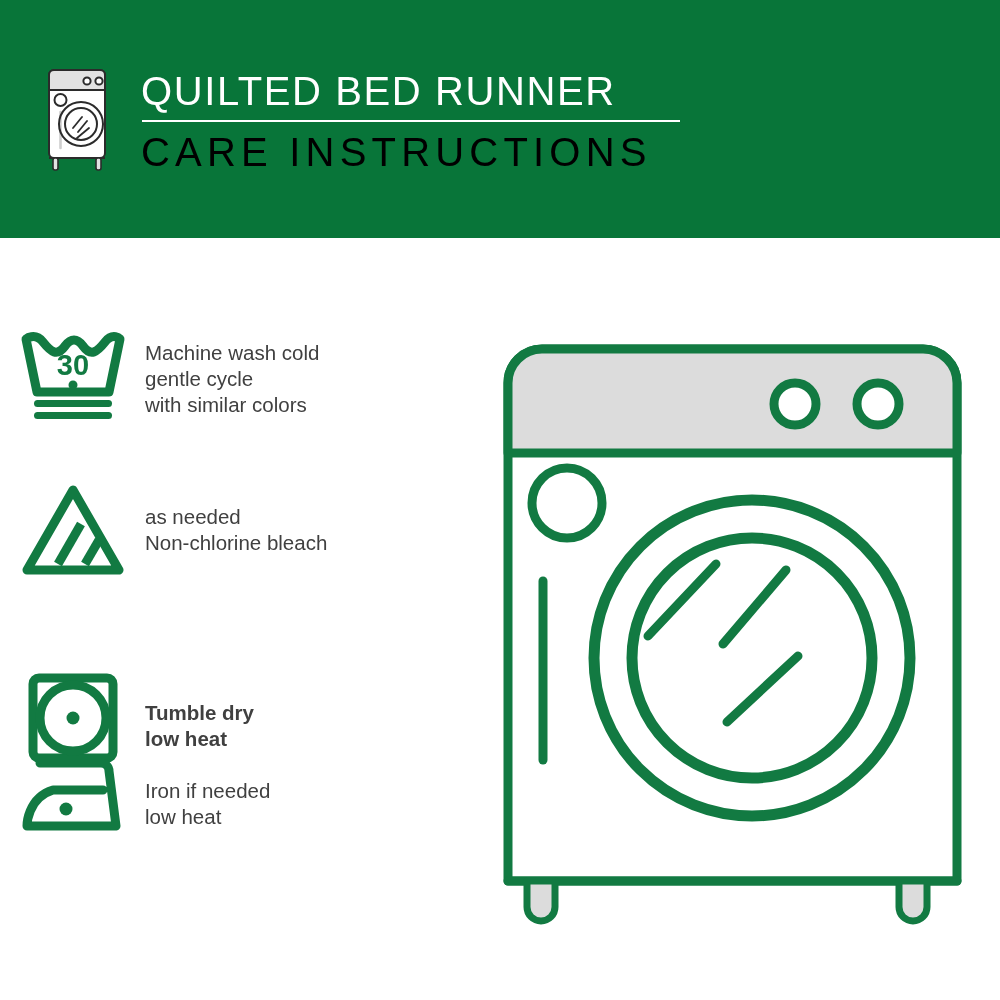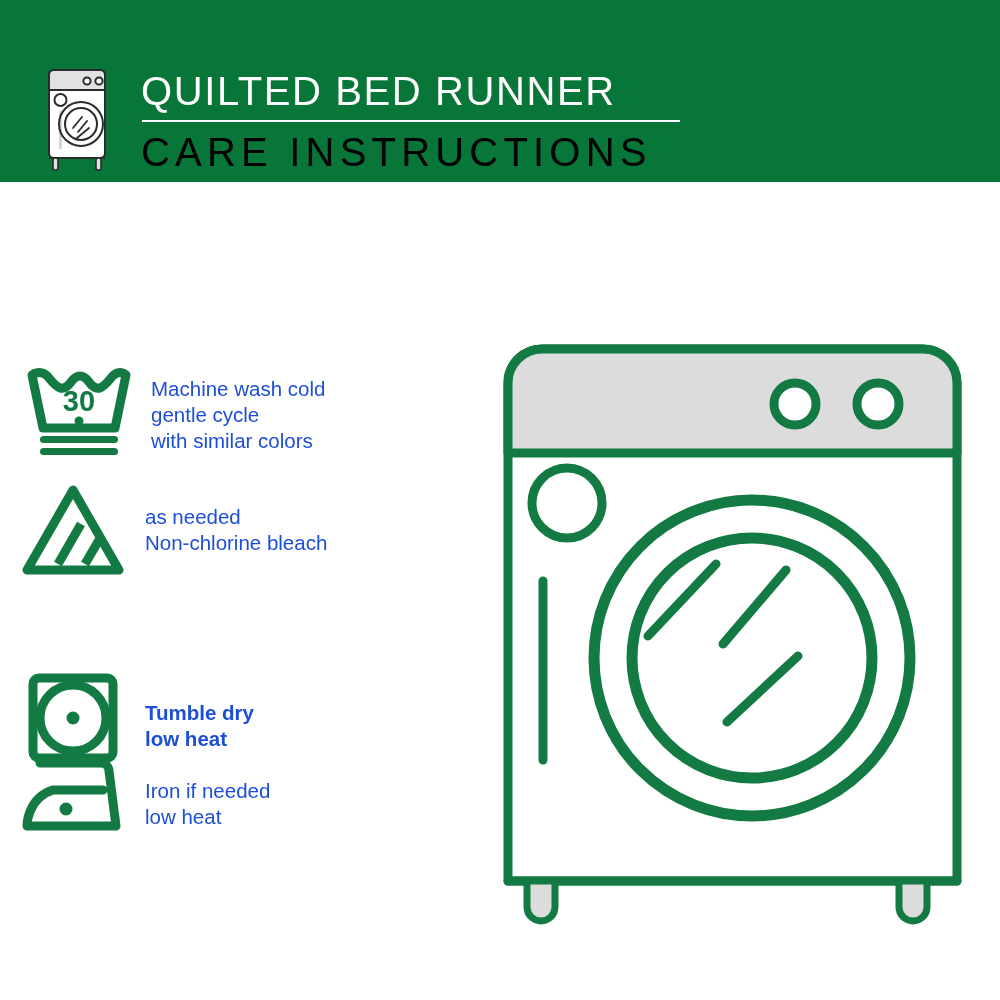--- a/index.html
+++ b/index.html
@@ -19,21 +19,21 @@
     background: #ffffff;
     overflow: hidden;
   }
 
   
   #header {
     position: absolute;
     left: 0;
     top: 0;
     width: 1000px;
-    height: 182px;
+    height: 238px;
     background: #087539;
   }
   #header-logo {
     position: absolute;
     left: 45px;
     top: 66px;
     width: 74px;
     height: 108px;
   }
   #header-text {
@@ -77,26 +77,26 @@
     width: 145px;
     flex: 0 0 145px;
     display: flex;
     justify-content: center;
     align-items: center;
   }
   .care-text {
     flex: 1 1 auto;
     font-size: 20.5px;
     line-height: 26px;
-    color: #1d4ed8;
+    color: #404040;
     padding-top: 2px;
   }
   .care-text div { white-space: nowrap; }
 
-  #row-wash   { top: 366px; margin-left: 6px; }
+  #row-wash   { top: 330px; }
   #row-bleach { top: 482px; }
   #row-dry    { top: 672px; font-weight: bold; }
   #row-iron   { top: 754px; }
 
   #row-wash .care-text   { padding-top: 10px; }
   #row-bleach .care-text { padding-top: 22px; }
   #row-dry .care-text    { padding-top: 28px; }
   #row-iron .care-text   { padding-top: 24px; }
 
   

